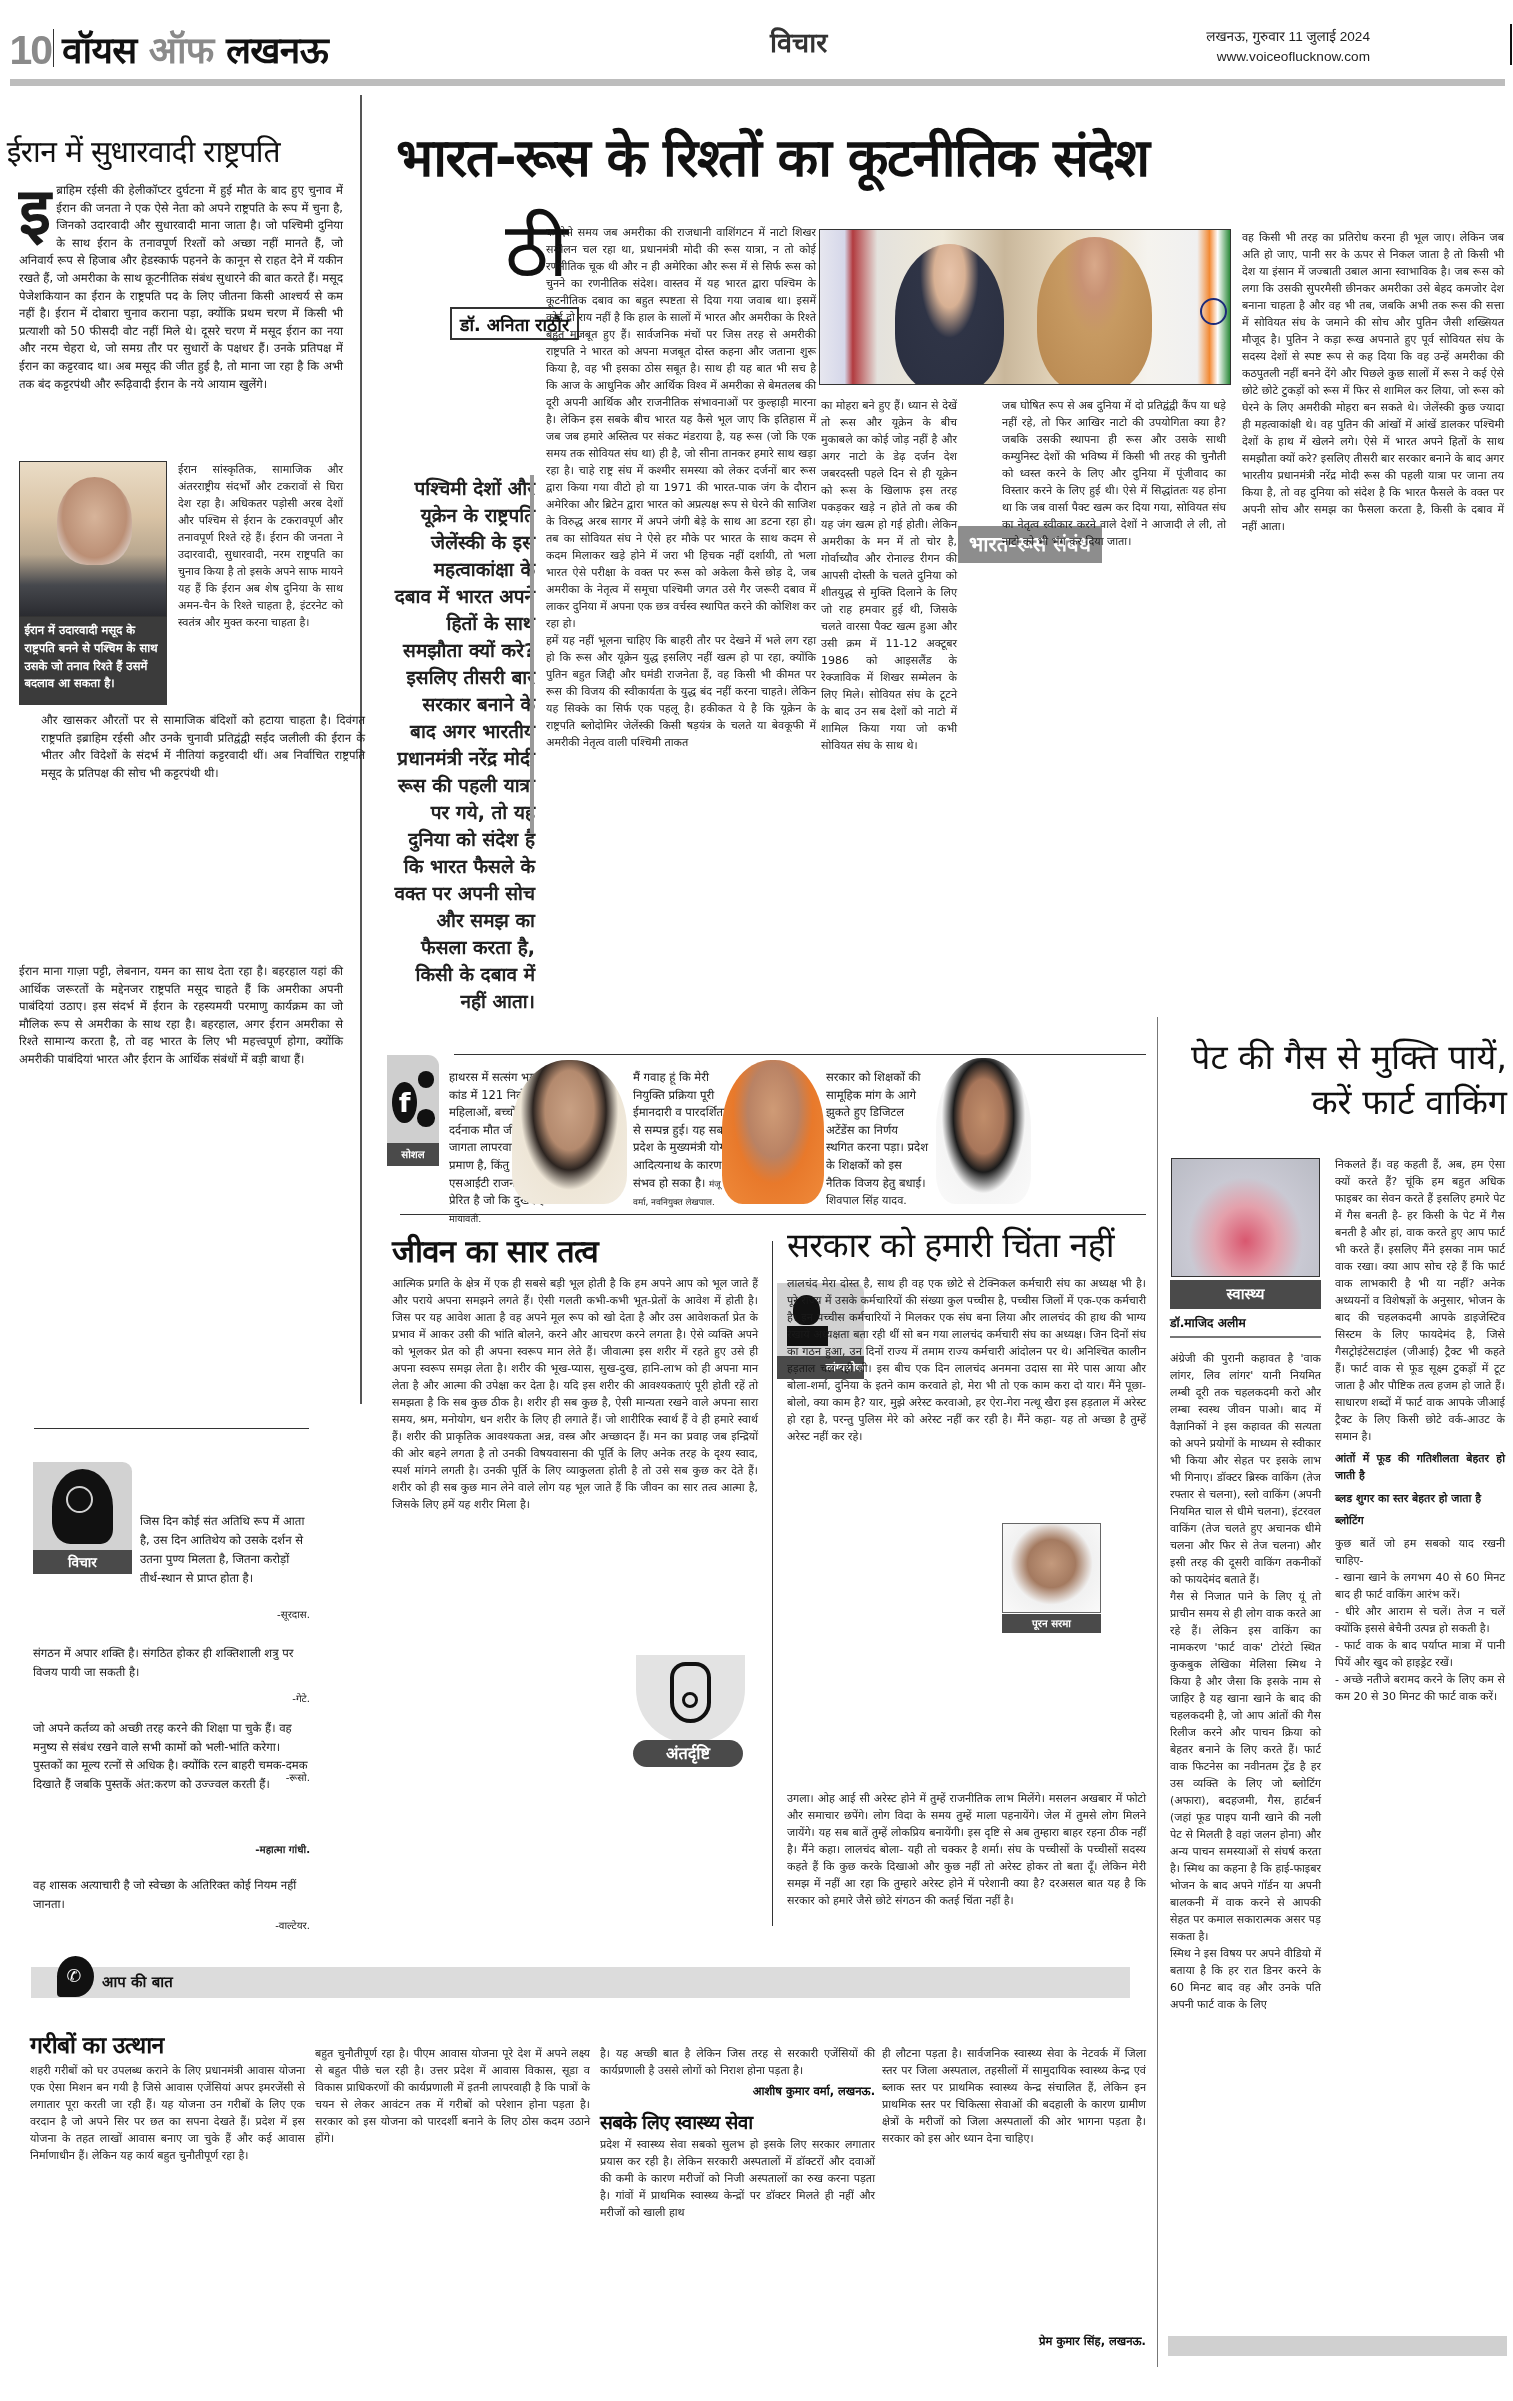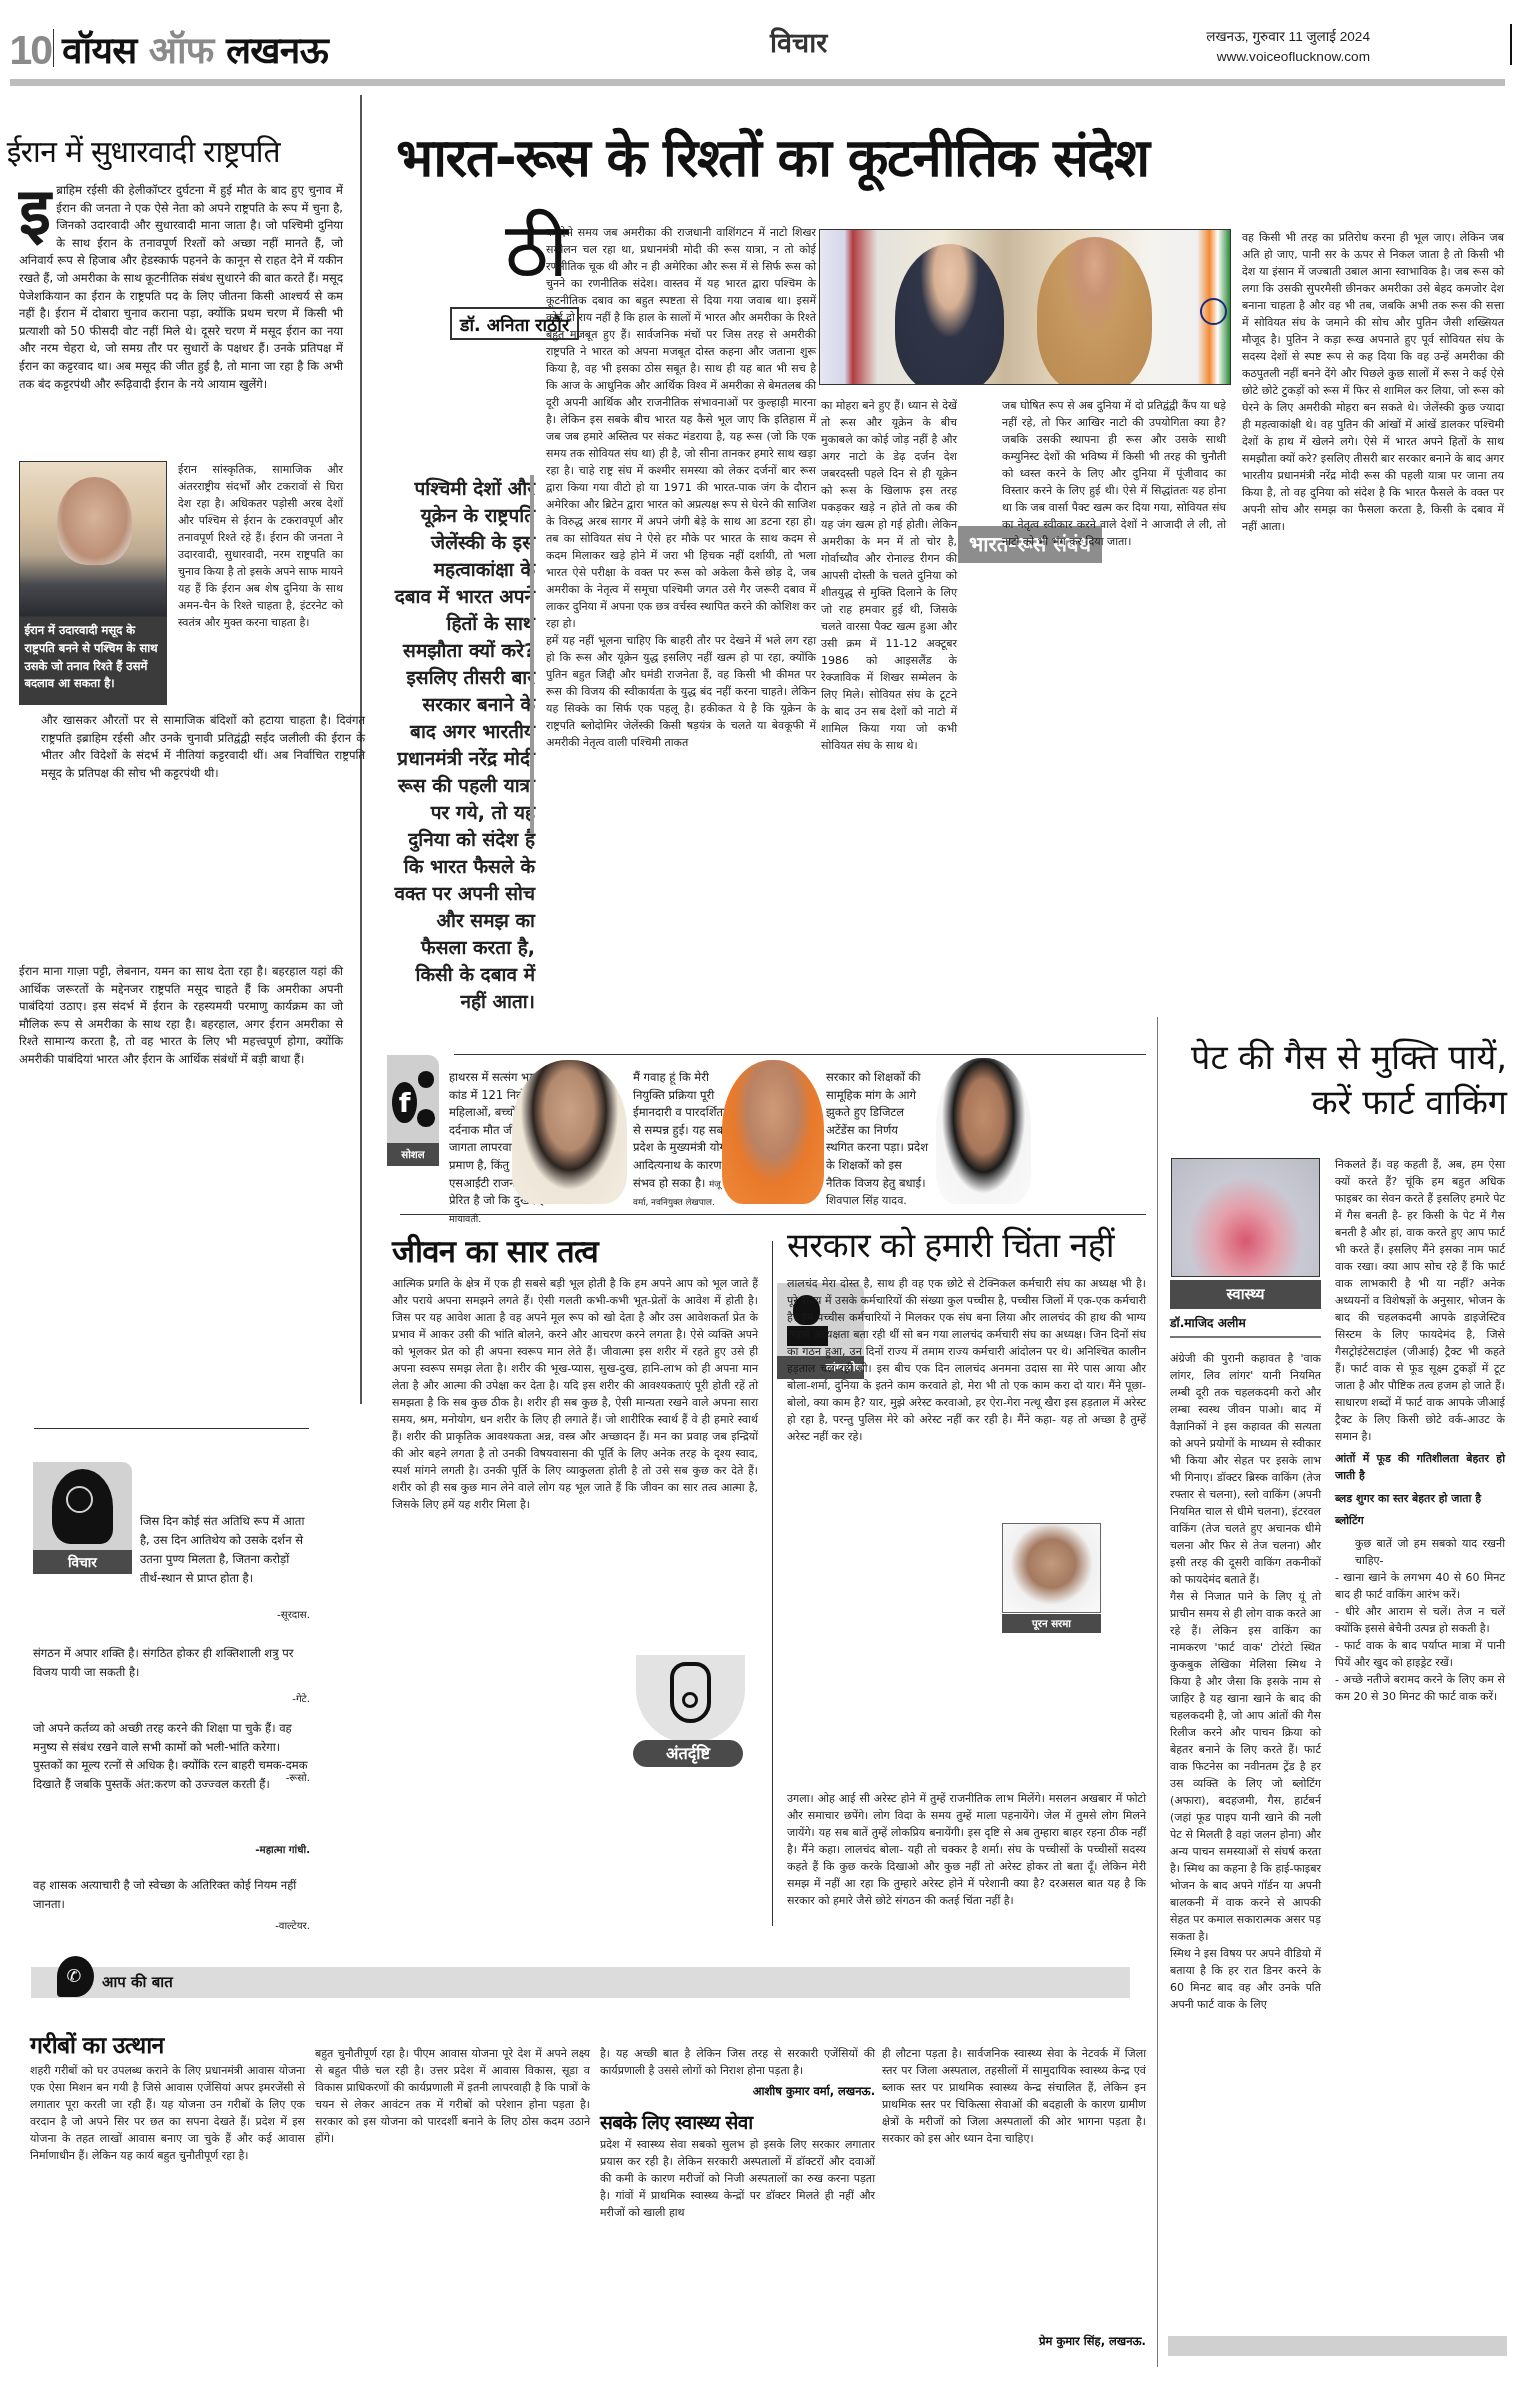--- a/index.html
+++ b/index.html
@@ -167,21 +167,21 @@
   <p>अंग्रेजी की पुरानी कहावत है 'वाक लांगर, लिव लांगर' यानी नियमित लम्बी दूरी तक चहलकदमी करो और लम्बा स्वस्थ जीवन पाओ। बाद में वैज्ञानिकों ने इस कहावत की सत्यता को अपने प्रयोगों के माध्यम से स्वीकार भी किया और सेहत पर इसके लाभ भी गिनाए। डॉक्टर ब्रिस्क वाकिंग (तेज रफ्तार से चलना), स्लो वाकिंग (अपनी नियमित चाल से धीमे चलना), इंटरवल वाकिंग (तेज चलते हुए अचानक धीमे चलना और फिर से तेज चलना) और इसी तरह की दूसरी वाकिंग तकनीकों को फायदेमंद बताते हैं।</p>
   <p>गैस से निजात पाने के लिए यूं तो प्राचीन समय से ही लोग वाक करते आ रहे हैं। लेकिन इस वाकिंग का नामकरण 'फार्ट वाक' टोरंटो स्थित कुकबुक लेखिका मेलिसा स्मिथ ने किया है और जैसा कि इसके नाम से जाहिर है यह खाना खाने के बाद की चहलकदमी है, जो आप आंतों की गैस रिलीज करने और पाचन क्रिया को बेहतर बनाने के लिए करते हैं। फार्ट वाक फिटनेस का नवीनतम ट्रेंड है हर उस व्यक्ति के लिए जो ब्लोटिंग (अफारा), बदहजमी, गैस, हार्टबर्न (जहां फूड पाइप यानी खाने की नली पेट से मिलती है वहां जलन होना) और अन्य पाचन समस्याओं से संघर्ष करता है। स्मिथ का कहना है कि हाई-फाइबर भोजन के बाद अपने गॉर्डन या अपनी बालकनी में वाक करने से आपकी सेहत पर कमाल सकारात्मक असर पड़ सकता है।</p>
   <p>स्मिथ ने इस विषय पर अपने वीडियो में बताया है कि हर रात डिनर करने के 60 मिनट बाद वह और उनके पति अपनी फार्ट वाक के लिए</p>
 </div>
 
 <div class="abs txt" style="left:1335px; top:1156px; width:170px; font-size:11px; line-height:17px;">
   <p>निकलते हैं। वह कहती हैं, अब, हम ऐसा क्यों करते हैं? चूंकि हम बहुत अधिक फाइबर का सेवन करते हैं इसलिए हमारे पेट में गैस बनती है- हर किसी के पेट में गैस बनती है और हां, वाक करते हुए आप फार्ट भी करते हैं। इसलिए मैंने इसका नाम फार्ट वाक रखा। क्या आप सोच रहे हैं कि फार्ट वाक लाभकारी है भी या नहीं? अनेक अध्ययनों व विशेषज्ञों के अनुसार, भोजन के बाद की चहलकदमी आपके डाइजेस्टिव सिस्टम के लिए फायदेमंद है, जिसे गैसट्रोइंटेसटाइंल (जीआई) ट्रैक्ट भी कहते हैं। फार्ट वाक से फूड सूक्ष्म टुकड़ों में टूट जाता है और पौष्टिक तत्व हजम हो जाते हैं। साधारण शब्दों में फार्ट वाक आपके जीआई ट्रैक्ट के लिए किसी छोटे वर्क-आउट के समान है।</p>
   <p style="font-weight:700; margin-top:5.4px;">आंतों में फूड की गतिशीलता बेहतर हो जाती है</p>
   <p style="font-weight:700; margin-top:5.4px;">ब्लड शुगर का स्तर बेहतर हो जाता है</p>
   <p style="font-weight:700; margin-top:5.4px;">ब्लोटिंग</p>
-  <p style="margin-top:5.4px;margin-left:20px;">कुछ बातें जो हम सबको याद रखनी चाहिए-</p>
+  <p style="margin-top:5.4px;">कुछ बातें जो हम सबको याद रखनी चाहिए-</p>
   <p>- खाना खाने के लगभग 40 से 60 मिनट बाद ही फार्ट वाकिंग आरंभ करें।</p>
   <p>- धीरे और आराम से चलें। तेज न चलें क्योंकि इससे बेचैनी उत्पन्न हो सकती है।</p>
   <p>- फार्ट वाक के बाद पर्याप्त मात्रा में पानी पियें और खुद को हाइड्रेट रखें।</p>
   <p>- अच्छे नतीजे बरामद करने के लिए कम से कम 20 से 30 मिनट की फार्ट वाक करें।</p>
 </div>
 <div class="bottom-grey"></div>
 
 <div class="section-h" style="left:392px; top:1229px; font-size:31px;">जीवन का सार तत्व</div>
 <div class="abs txt" style="left:392px; top:1275px; width:366px; font-size:11px; line-height:17px;">आत्मिक प्रगति के क्षेत्र में एक ही सबसे बड़ी भूल होती है कि हम अपने आप को भूल जाते हैं और पराये अपना समझने लगते हैं। ऐसी गलती कभी-कभी भूत-प्रेतों के आवेश में होती है। जिस पर यह आवेश आता है वह अपने मूल रूप को खो देता है और उस आवेशकर्ता प्रेत के प्रभाव में आकर उसी की भांति बोलने, करने और आचरण करने लगता है। ऐसे व्यक्ति अपने को भूलकर प्रेत को ही अपना स्वरूप मान लेते हैं। जीवात्मा इस शरीर में रहते हुए उसे ही अपना स्वरूप समझ लेता है। शरीर की भूख-प्यास, सुख-दुख, हानि-लाभ को ही अपना मान लेता है और आत्मा की उपेक्षा कर देता है। यदि इस शरीर की आवश्यकताएं पूरी होती रहें तो समझता है कि सब कुछ ठीक है। शरीर ही सब कुछ है, ऐसी मान्यता रखने वाले अपना सारा समय, श्रम, मनोयोग, धन शरीर के लिए ही लगाते हैं। जो शारीरिक स्वार्थ हैं वे ही हमारे स्वार्थ हैं। शरीर की प्राकृतिक आवश्यकता अन्न, वस्त्र और अच्छादन हैं। मन का प्रवाह जब इन्द्रियों की ओर बहने लगता है तो उनकी विषयवासना की पूर्ति के लिए अनेक तरह के दृश्य स्वाद, स्पर्श मांगने लगती है। उनकी पूर्ति के लिए व्याकुलता होती है तो उसे सब कुछ कर देते हैं। शरीर को ही सब कुछ मान लेने वाले लोग यह भूल जाते हैं कि जीवन का सार तत्व आत्मा है, जिसके लिए हमें यह शरीर मिला है।</div>
 <div class="antar-circle">

